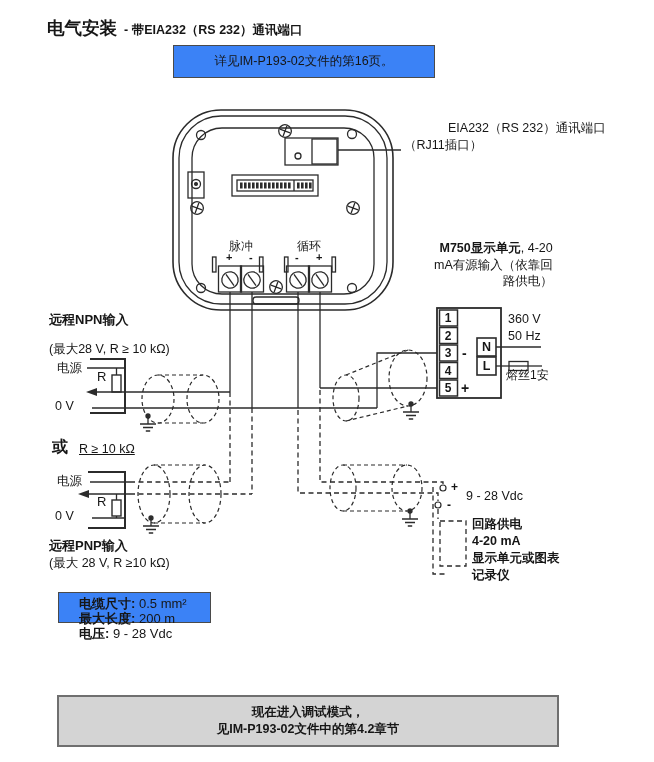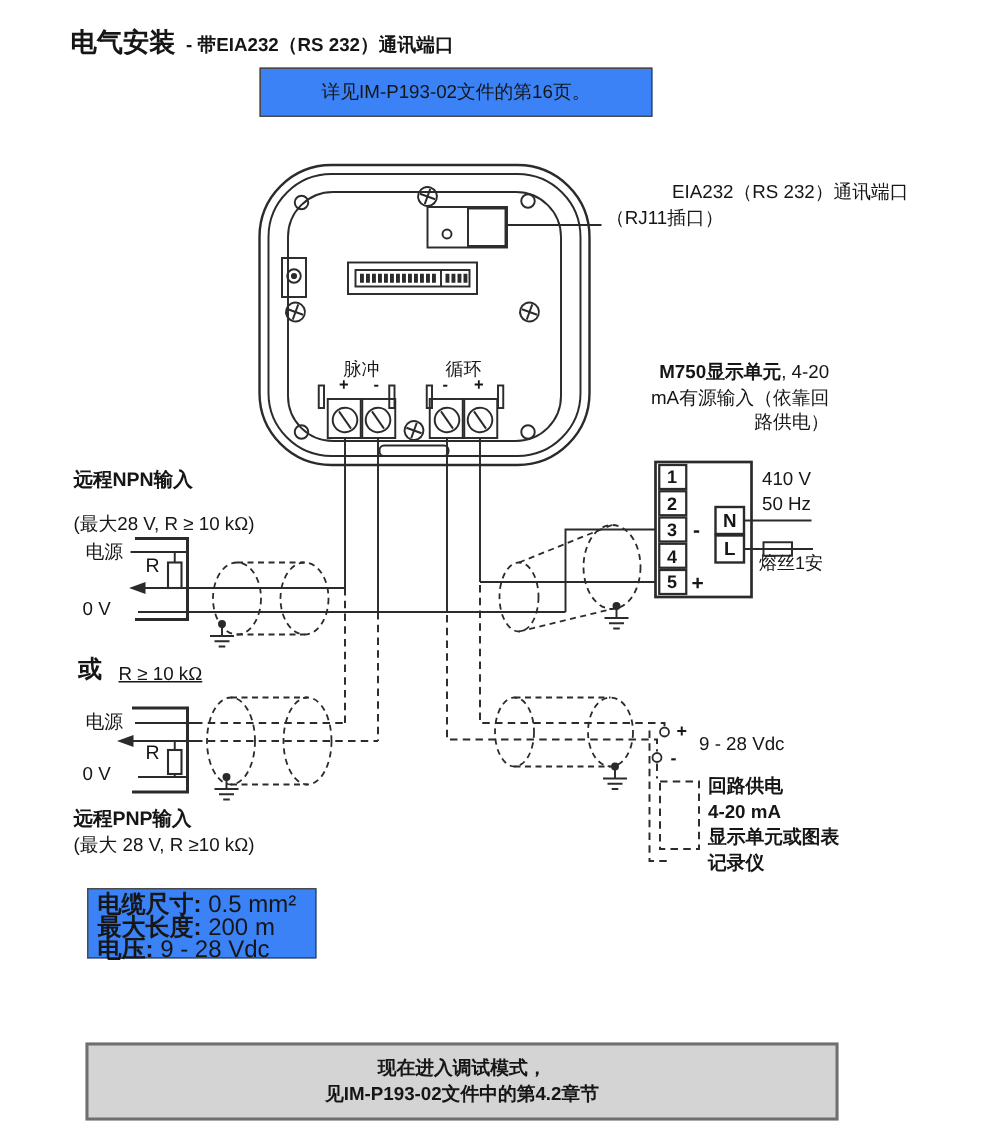--- a/index.html
+++ b/index.html
@@ -11,22 +11,22 @@
   .page{position:absolute;inset:0;}
   svg.art{position:absolute;left:0;top:0;}
   .lbl{position:absolute;white-space:nowrap;font-size:12.5px;line-height:1.25;}
   .b{font-weight:bold;}
   .title{position:absolute;left:47px;top:16px;display:flex;align-items:baseline;gap:7px;}
   .t-main{font-size:17.5px;font-weight:bold;}
   .t-sub{font-size:12.5px;font-weight:bold;}
   .gbox{position:absolute;background:#3b82f6;box-sizing:border-box;}
   .note-box{left:173px;top:45px;width:262px;height:33px;border:1.5px solid #4a4a4a;
     display:flex;align-items:center;justify-content:center;font-size:12.5px;}
-  .cable-box{left:58px;top:592px;width:153px;height:47px;border:1.5px solid #4a4a4a;
-    padding:3px 6px;font-size:16px;line-height:15px;}
+  .cable-box{left:58px;top:592px;width:153px;height:31px;border:1.5px solid #4a4a4a;
+    padding:3px 20px;font-size:13px;line-height:15px;}
   .footer-box{left:57px;top:695px;width:502px;height:52px;border:2px solid #6f6f6f;
     display:flex;flex-direction:column;align-items:center;justify-content:center;
     font-weight:bold;font-size:12.5px;line-height:17px;background:#d4d4d4;}
   .m750{position:absolute;left:434px;top:240px;font-size:12.5px;line-height:16.5px;text-align:right;}
   .loop-lines{position:absolute;left:472px;top:516px;font-size:12.5px;line-height:17px;font-weight:bold;}
   .tnum{position:absolute;left:439px;width:18px;text-align:center;font-weight:bold;font-size:12px;line-height:16px;}
   .nl{position:absolute;left:477px;width:19px;text-align:center;font-weight:bold;font-size:12.5px;line-height:18px;}
   .pm{position:absolute;font-weight:bold;font-size:14px;line-height:14px;}
   .tpm{position:absolute;font-weight:bold;font-size:11px;line-height:11px;}
 </style>
@@ -272,21 +272,21 @@
 
   <div class="tnum" style="top:310px;">1</div>
   <div class="tnum" style="top:327.5px;">2</div>
   <div class="tnum" style="top:345px;">3</div>
   <div class="tnum" style="top:362.5px;">4</div>
   <div class="tnum" style="top:380px;">5</div>
   <div class="pm" style="left:462px;top:346px;">-</div>
   <div class="pm" style="left:461px;top:381px;">+</div>
   <div class="nl" style="top:338px;">N</div>
   <div class="nl" style="top:357px;">L</div>
-  <div class="lbl" style="left:508px;top:312px;">410 V</div>
+  <div class="lbl" style="left:508px;top:312px;">360 V</div>
   <div class="lbl" style="left:508px;top:329px;">50 Hz</div>
   <div class="lbl" style="left:506px;top:368px;font-size:12px;">熔丝1安</div>
 
   <div class="tpm" style="left:451px;top:482px;font-size:12px;">+</div>
   <div class="tpm" style="left:447px;top:500px;font-size:12px;">-</div>
   <div class="lbl" style="left:466px;top:489px;">9 - 28 Vdc</div>
   <div class="loop-lines">
     <div>回路供电</div>
     <div>4-20 mA</div>
     <div>显示单元或图表</div>

